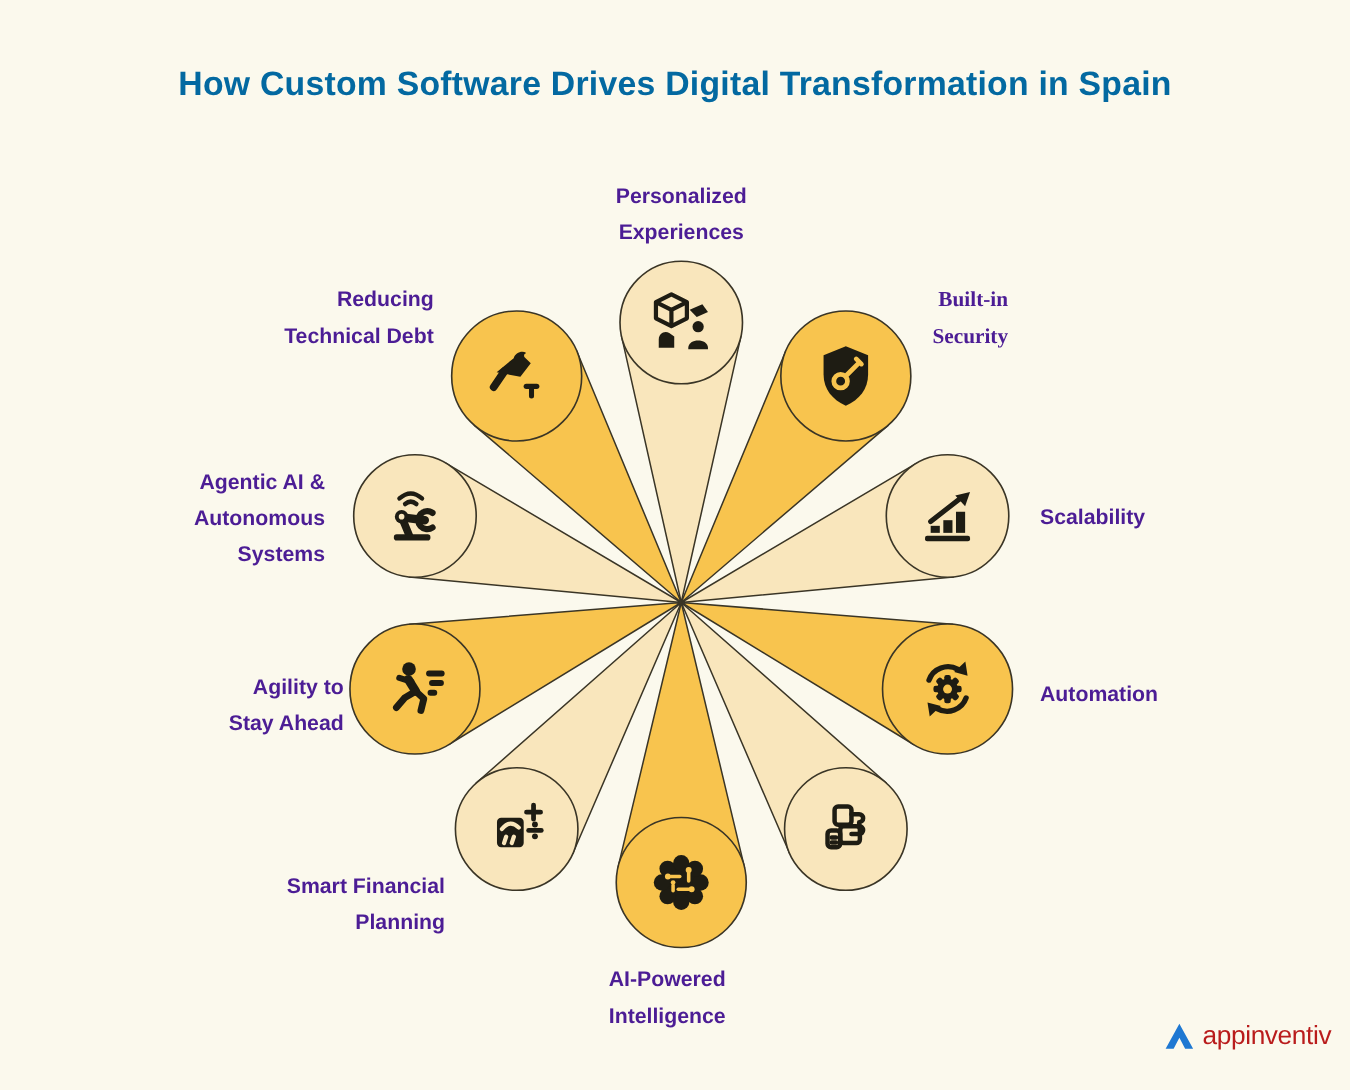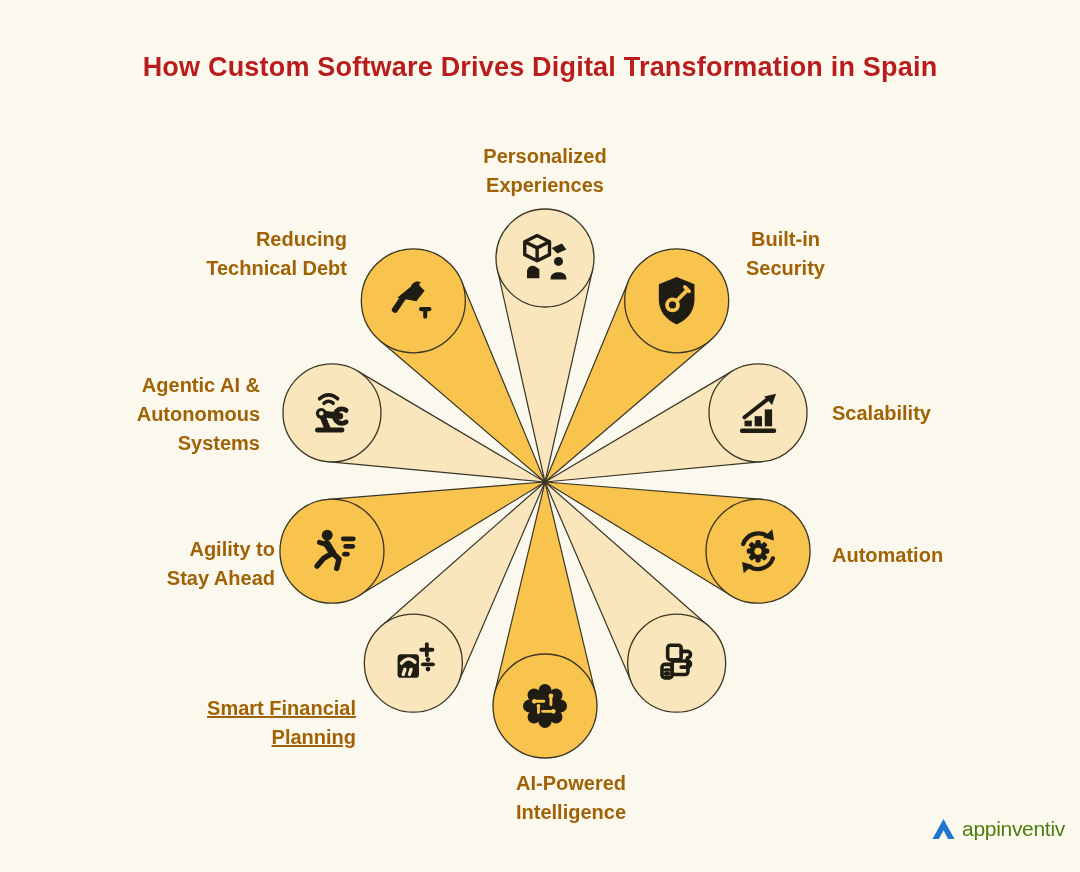--- a/index.html
+++ b/index.html
@@ -2,39 +2,39 @@
 <html><head>
 <meta charset="utf-8">
 <style>
   html,body{margin:0;padding:0;background:#FBF9ED;}
   .canvas{
     position:relative;width:1080px;height:872px;background:#FBF9ED;
     font-family:"Liberation Sans",sans-serif;overflow:hidden;
   }
   .title{
     position:absolute;top:52px;left:0;width:100%;margin:0;
-    text-align:center;font-size:27px;font-weight:700;color:#b91c1c;letter-spacing:.2px;
+    text-align:center;font-size:27px;font-weight:700;color:#0369a1;letter-spacing:.2px;
   }
   .flower{position:absolute;left:0;top:0;}
   .lbl{
-    position:absolute;font-size:20px;font-weight:600;line-height:29px;
-    color:#a16207;white-space:pre-line;
+    position:absolute;font-size:17px;font-weight:600;line-height:29px;
+    color:#4c1d95;white-space:pre-line;
   }
   .lbl-0{left:395px;top:142px;width:300px;text-align:center;}
-  .lbl-1{left:746px;top:225px;text-align:center;}
+  .lbl-1{left:746px;top:225px;text-align:right;font-family:Liberation Serif, serif;}
   .lbl-2{left:832px;top:399px;text-align:right;}
   .lbl-3{left:832px;top:541px;text-align:right;}
   .lbl-4{left:729px;top:710px;text-align:left;}
-  .lbl-5{left:516px;top:769px;text-align:right;}
-  .lbl-6{left:136px;top:694px;width:220px;text-align:right;text-decoration:underline;}
+  .lbl-5{left:487px;top:769px;text-align:right;}
+  .lbl-6{left:136px;top:694px;width:220px;text-align:right;}
   .lbl-7{left:75px;top:535px;width:200px;text-align:right;}
   .lbl-8{left:40px;top:371px;width:220px;text-align:right;}
   .lbl-9{left:97px;top:225px;width:250px;text-align:right;}
   .logo{position:absolute;left:931px;top:817px;display:flex;align-items:center;gap:6px;}
-  .logo-text{font-size:21px;font-weight:500;color:#4d7c0f;letter-spacing:-.3px;}
+  .logo-text{font-size:21px;font-weight:500;color:#b91c1c;letter-spacing:-.3px;}
 </style>
 </head>
 <body>
 
 <div class="canvas">
 
   <h1 class="title">How Custom Software Drives Digital Transformation in Spain</h1>
 
   <svg id="flower" class="flower" width="1080" height="872" viewBox="0 0 1080 872">
     <defs>

